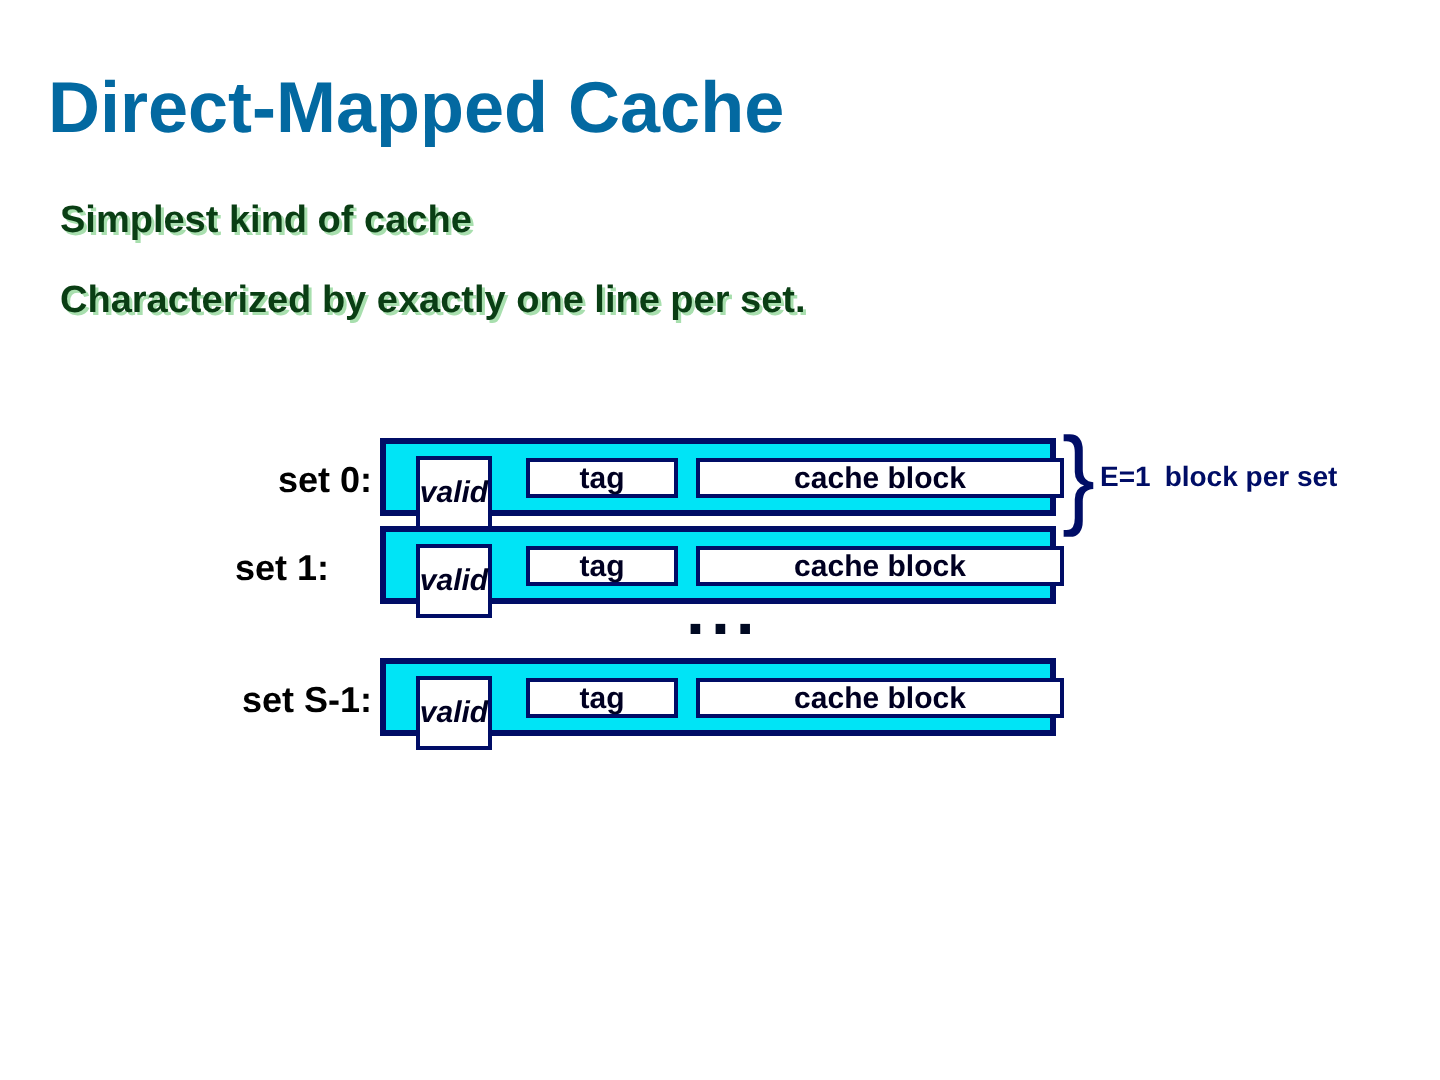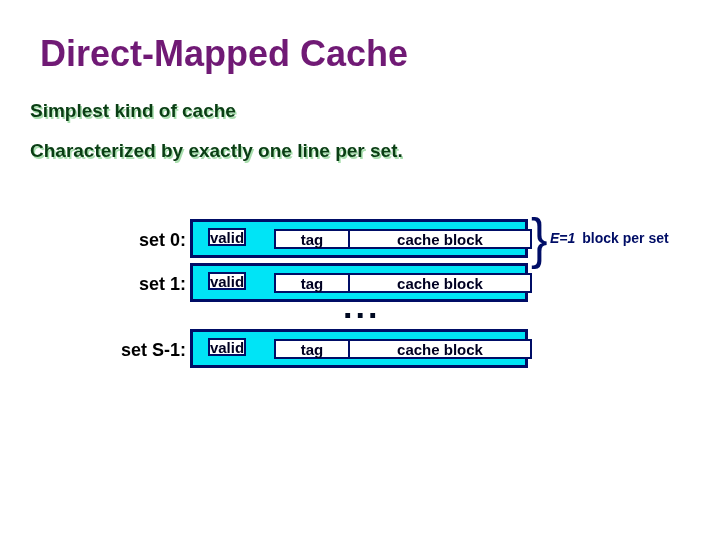--- a/index.html
+++ b/index.html
@@ -1,22 +1,22 @@
 <!DOCTYPE html>
 <html><head>
 <meta charset="utf-8">
 <style>
   html,body{margin:0;padding:0;background:#fff;}
   .slide{
     position:relative;width:720px;height:540px;background:#ffffff;
     font-family:"Liberation Sans", sans-serif;overflow:hidden;
   }
   .title{
-    position:absolute;left:40px;top:34px;
-    font-size:36px;font-weight:bold;color:#701a75;line-height:1.1;
+    position:absolute;left:24px;top:34px;
+    font-size:36px;font-weight:bold;color:#0369a1;line-height:1.1;
     white-space:nowrap;
   }
   .bullet{
     position:absolute;left:30px;
     font-size:19px;font-weight:bold;color:#0a3e14;
     text-shadow:1.5px 1.5px 0 #a8dfae;
     white-space:nowrap;
   }
   .bullet.b1{top:100px;}
   .bullet.b2{top:140px;}
@@ -27,48 +27,48 @@
   }
   .set-row.r0{top:219px;}
   .set-row.r1{top:263px;}
   .set-row.r2{top:329px;}
 
   .set-label{
     position:absolute;left:96px;width:90px;text-align:right;
     font-size:18px;font-weight:bold;color:#000000;white-space:nowrap;
   }
   .set-label.l0{top:230px;}
-  .set-label.l1{top:274px;}
+  .set-label.l1{top:274px;text-align:center;}
   .set-label.l2{top:340px;}
 
   .cell{
     position:absolute;background:#ffffff;border:2px solid #000d66;
     box-sizing:border-box;display:flex;align-items:center;justify-content:center;
     font-size:15px;font-weight:bold;color:#000022;white-space:nowrap;
     overflow:visible;line-height:1;
   }
-  .cell.valid{left:15px;top:6px;width:38px;height:18px;}
-  .cell.tag{left:70px;top:7px;width:76px;height:20px;margin-left:11px;}
+  .cell.valid{left:15px;top:6px;width:38px;height:37px;font-style:italic;}
+  .cell.tag{left:70px;top:7px;width:76px;height:20px;}
   .cell.cache{left:155px;top:7px;width:184px;height:20px;}
 
   .dots{
     position:absolute;left:343px;top:289px;
     font-size:34px;font-weight:bold;line-height:34px;letter-spacing:3px;
     color:#000922;
   }
   .brace{
     position:absolute;left:531px;top:217px;
     font-size:55px;line-height:42px;font-weight:normal;
     color:#000d66;transform:scaleX(0.9);transform-origin:left center;
   }
   .annotation{
     position:absolute;left:550px;top:230px;
     font-size:14px;font-weight:bold;color:#000d66;white-space:nowrap;
   }
-  .annotation .em{font-style:italic;margin-right:7px;text-align:right;}
+  .annotation .em{margin-right:7px;text-align:right;}
 </style>
 </head>
 <body>
 
 <div class="slide">
 
   <div class="title">Direct-Mapped Cache</div>
 
   <div class="bullet b2">Characterized by exactly one line per set.</div>
   <div class="bullet b1">Simplest kind of cache</div>

